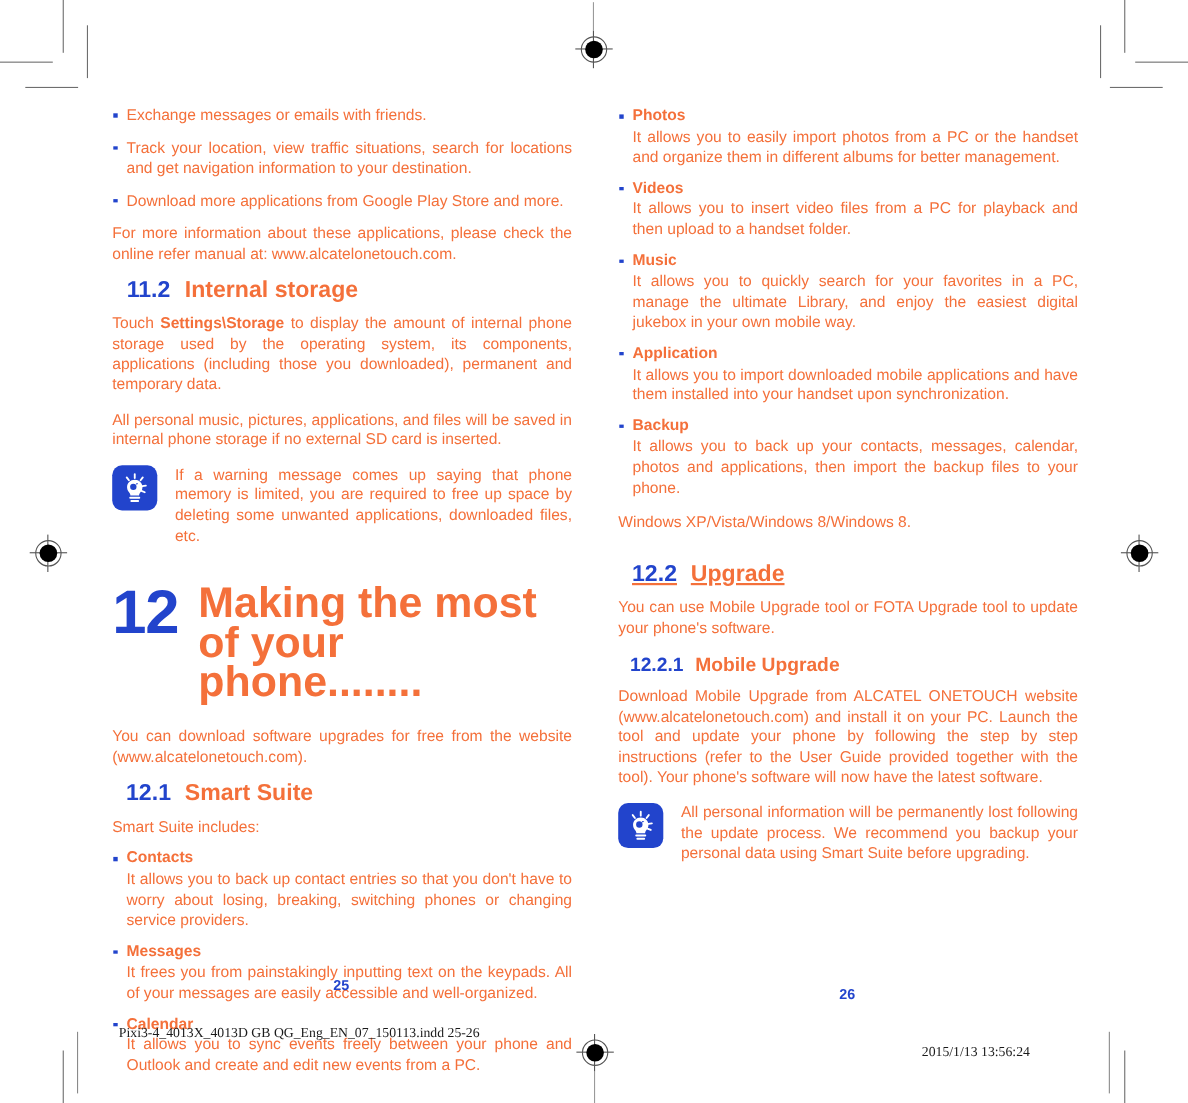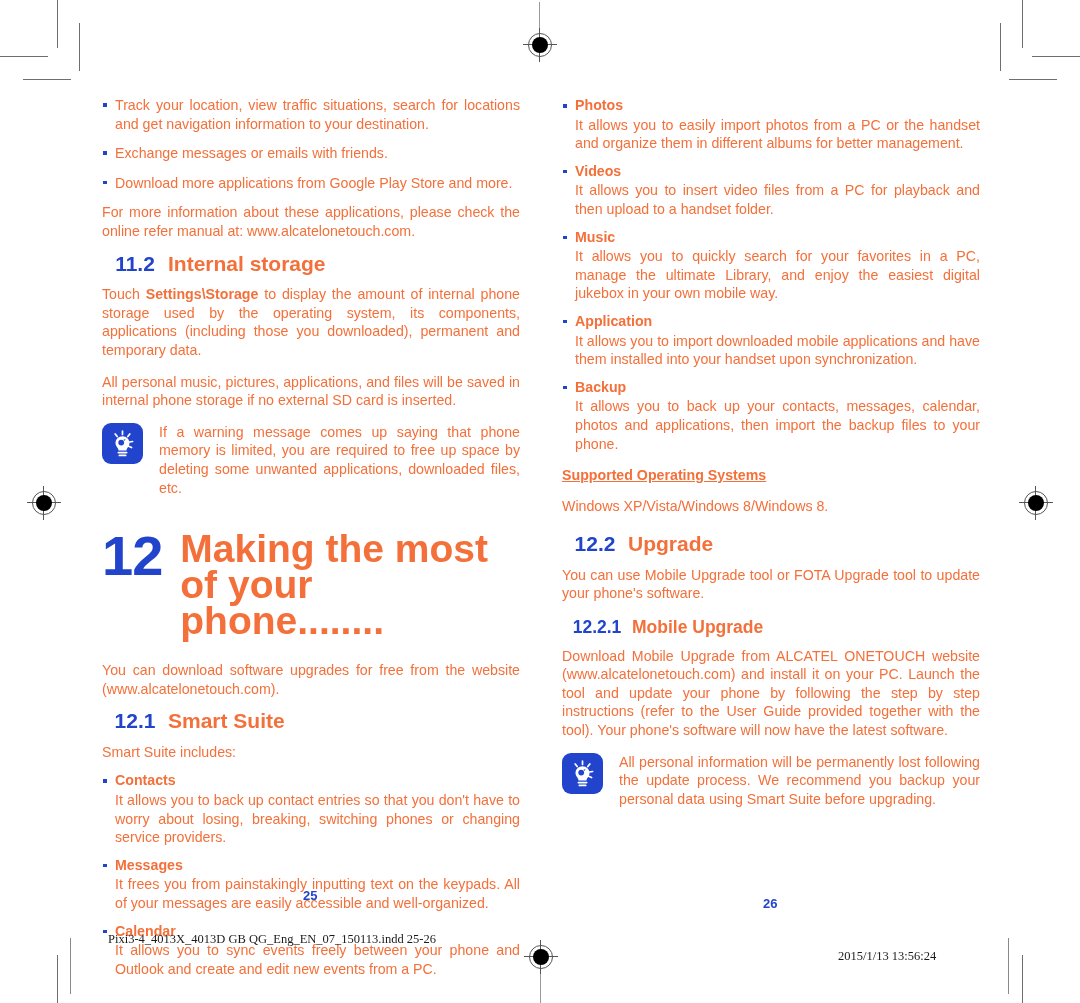--- a/index.html
+++ b/index.html
@@ -215,22 +215,22 @@
     <div class="tail" style="top:34px; height:30px;"></div>
     <div class="cx"></div>
     <div class="cy"></div>
     <div class="ring"></div>
     <div class="dot"></div>
   </div>
 
   <div class="col col-left">
 
     <ul class="bullets">
+      <li>Exchange messages or emails with friends.</li>
       <li>Track your location, view traffic situations, search for locations and get navigation information to your destination.</li>
-      <li>Exchange messages or emails with friends.</li>
       <li>Download more applications from Google Play Store and more.</li>
     </ul>
 
     <p class="body">For more information about these applications, please check the online refer manual at: www.alcatelonetouch.com.</p>
 
     <div class="heading">
       <span class="num">11.2</span>
       <span class="ttl">Internal storage</span>
     </div>
 
@@ -308,24 +308,23 @@
     </div>
     <div class="feat">
       <div class="term">Application</div>
       <div class="desc">It allows you to import downloaded mobile applications and have them installed into your handset upon synchronization.</div>
     </div>
     <div class="feat" style="margin-bottom:13px;">
       <div class="term">Backup</div>
       <div class="desc">It allows you to back up your contacts, messages, calendar, photos and applications, then import the backup files to your phone.</div>
     </div>
 
-    <div class="ul-label">Supported Operating Systems</div>
     <p class="body">Windows XP/Vista/Windows 8/Windows 8.</p>
 
-    <div class="heading" style="margin-top:20px;">
+    <div class="heading" style="margin-top:28px;text-decoration:underline;">
       <span class="num">12.2</span>
       <span class="ttl">Upgrade</span>
     </div>
 
     <p class="body">You can use Mobile Upgrade tool or FOTA Upgrade tool to  update your phone's software.</p>
 
     <div class="heading sub">
       <span class="num">12.2.1</span>
       <span class="ttl">Mobile Upgrade</span>
     </div>

